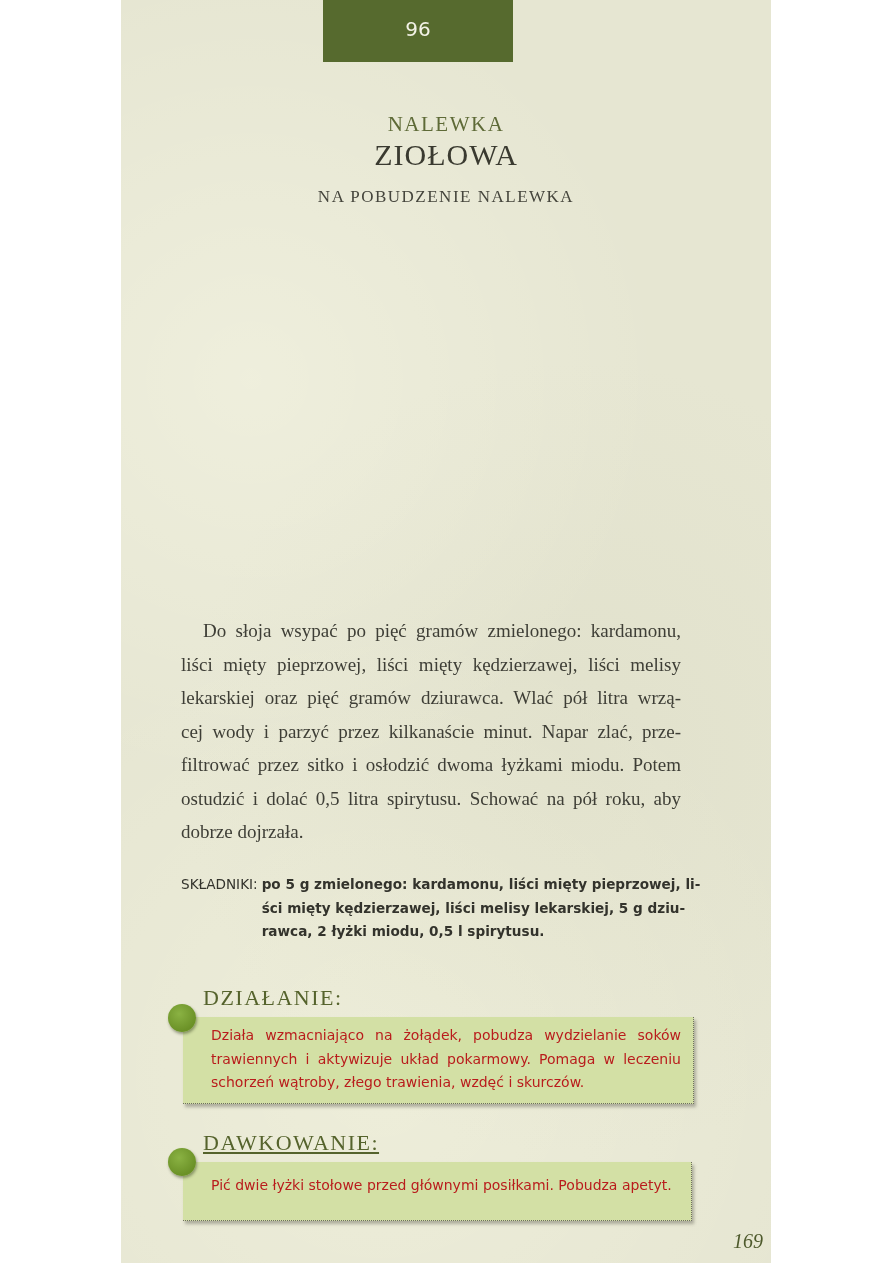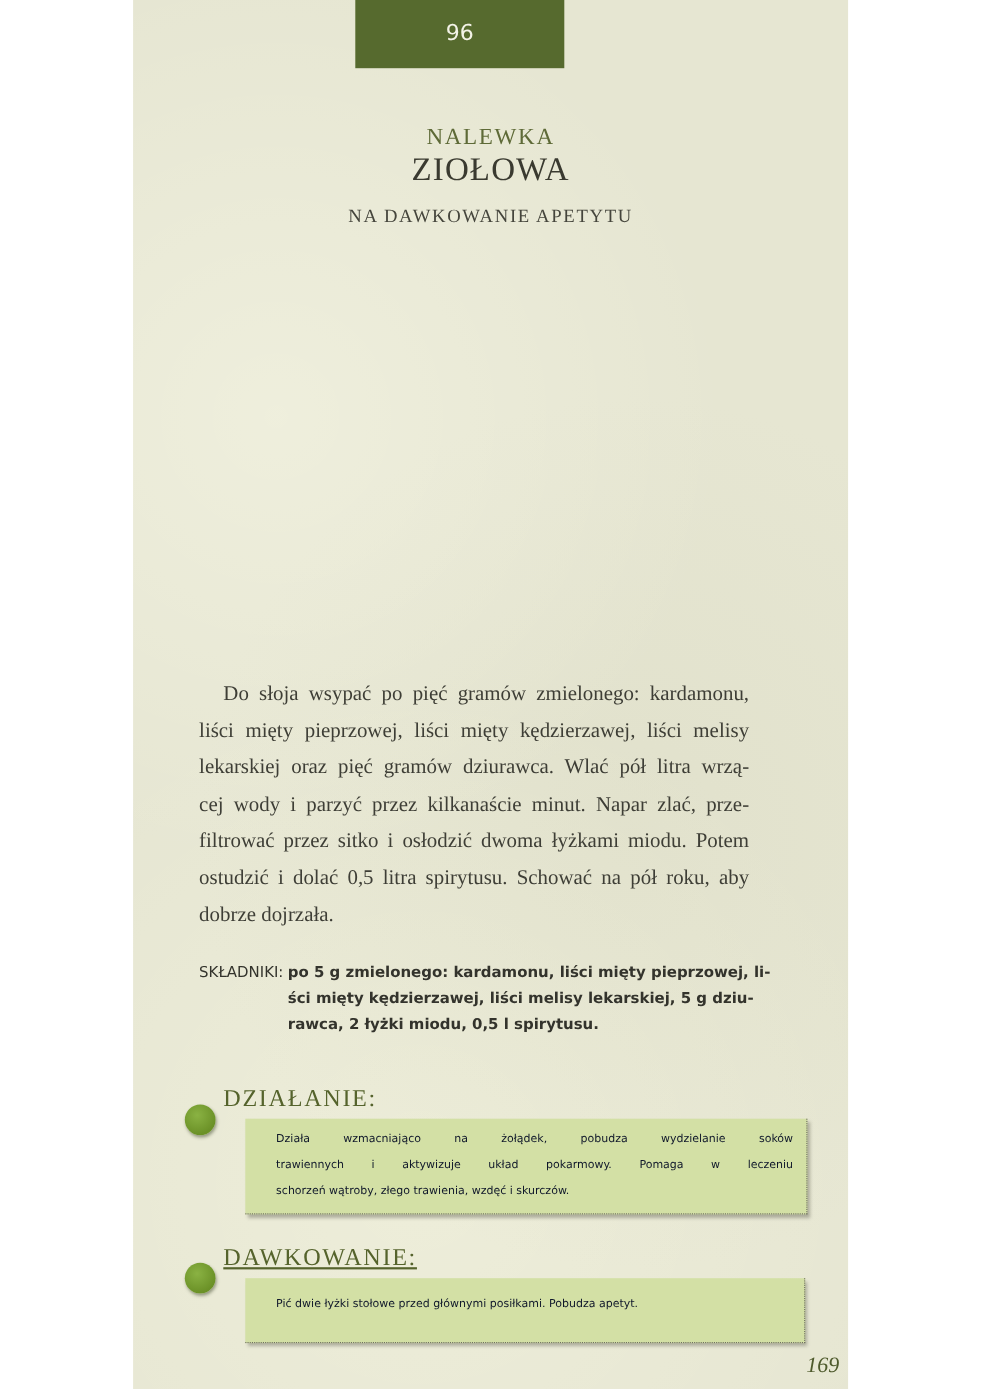--- a/index.html
+++ b/index.html
@@ -46,21 +46,21 @@
   }
   .bullet {
     position:absolute; width:28px; height:28px; border-radius:50%;
     background:radial-gradient(circle at 40% 35%, #8ab243, #6b9127 70%);
     box-shadow:1px 2px 3px rgba(40,50,20,0.45);
   }
   .green-box {
     position:absolute; background:#d3e0a5;
     box-shadow:2px 3px 3px rgba(60,60,50,0.35);
     border-right:1px dotted #6e6e60; border-bottom:1px dotted #6e6e60;
-    font-family:"DejaVu Sans", sans-serif; font-size:10px; color:#0f172a;margin-left:40px;
+    font-family:"DejaVu Sans", sans-serif; font-size:14px; color:#b91c1c;
   }
   .green-box .inner { padding:7px 12px 0 28px; line-height:23.5px; }
   .green-box .inner span { display:block; white-space:nowrap; text-align:justify; text-align-last:justify; }
   .green-box .inner span.last { text-align-last:left; }
 
   .page-num {
     position:absolute; right:8px; bottom:10px;
     font-family:"Liberation Serif", serif; font-size:20px; color:#4e5a2c;font-style:italic;
   }
 </style>
@@ -68,21 +68,21 @@
 <body>
 
 <div class="page">
 
   <div class="num-tab">
     <span>96</span>
   </div>
 
   <div class="title-block t1">NALEWKA</div>
   <div class="title-block t2">ZIOŁOWA</div>
-  <div class="title-block t3">NA DAWKOWANIE APETYTU</div>
+  <div class="title-block t3">NA POBUDZENIE NALEWKA</div>
 
   <div class="body-text">
     <span class="line first">Do słoja wsypać po pięć gramów zmielonego: kardamonu,</span>
     <span class="line">liści mięty pieprzowej, liści mięty kędzierzawej, liści melisy</span>
     <span class="line">lekarskiej oraz pięć gramów dziurawca. Wlać pół litra wrzą-</span>
     <span class="line">cej wody i parzyć przez kilkanaście minut. Napar zlać, prze-</span>
     <span class="line">filtrować przez sitko i osłodzić dwoma łyżkami miodu. Potem</span>
     <span class="line">ostudzić i dolać 0,5 litra spirytusu. Schować na pół roku, aby</span>
     <span class="line last">dobrze dojrzała.</span>
   </div>

